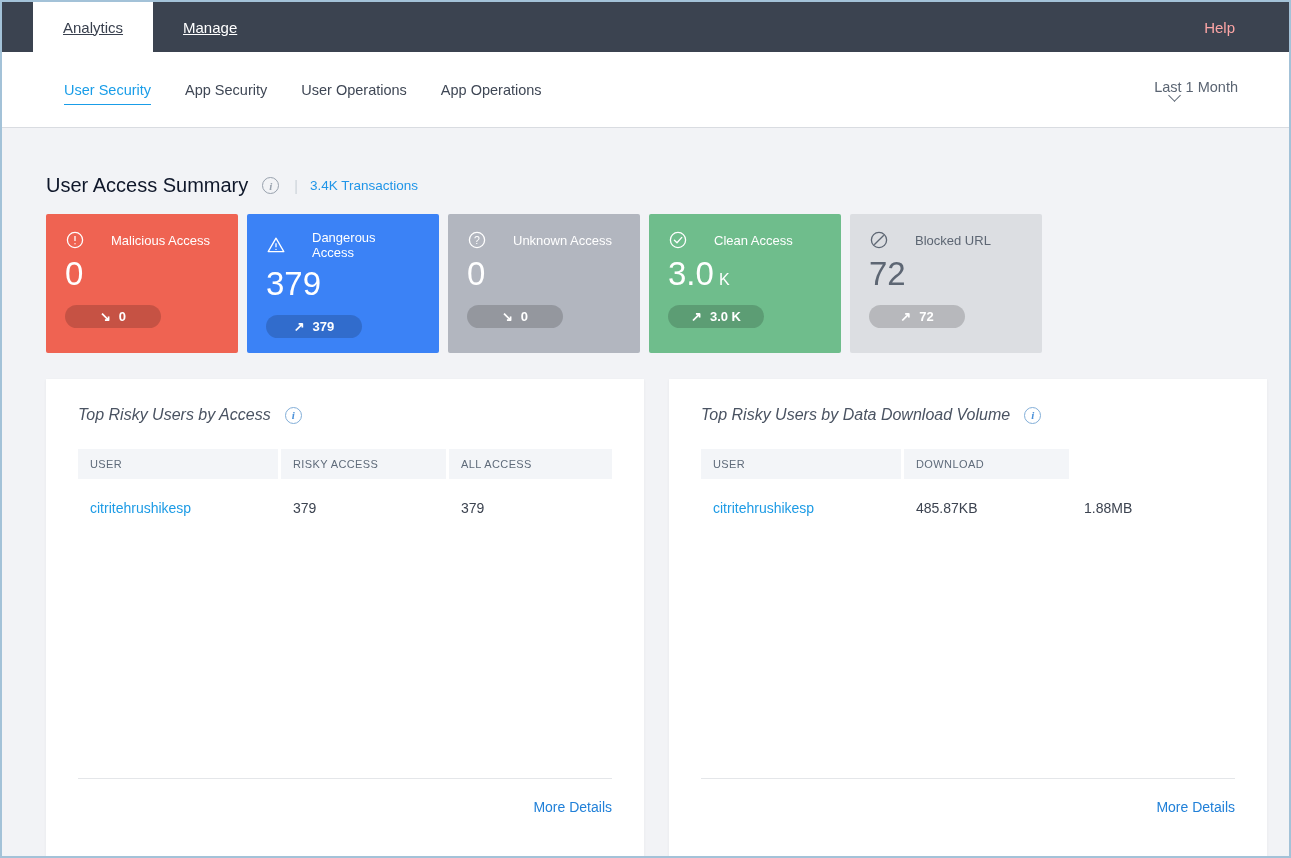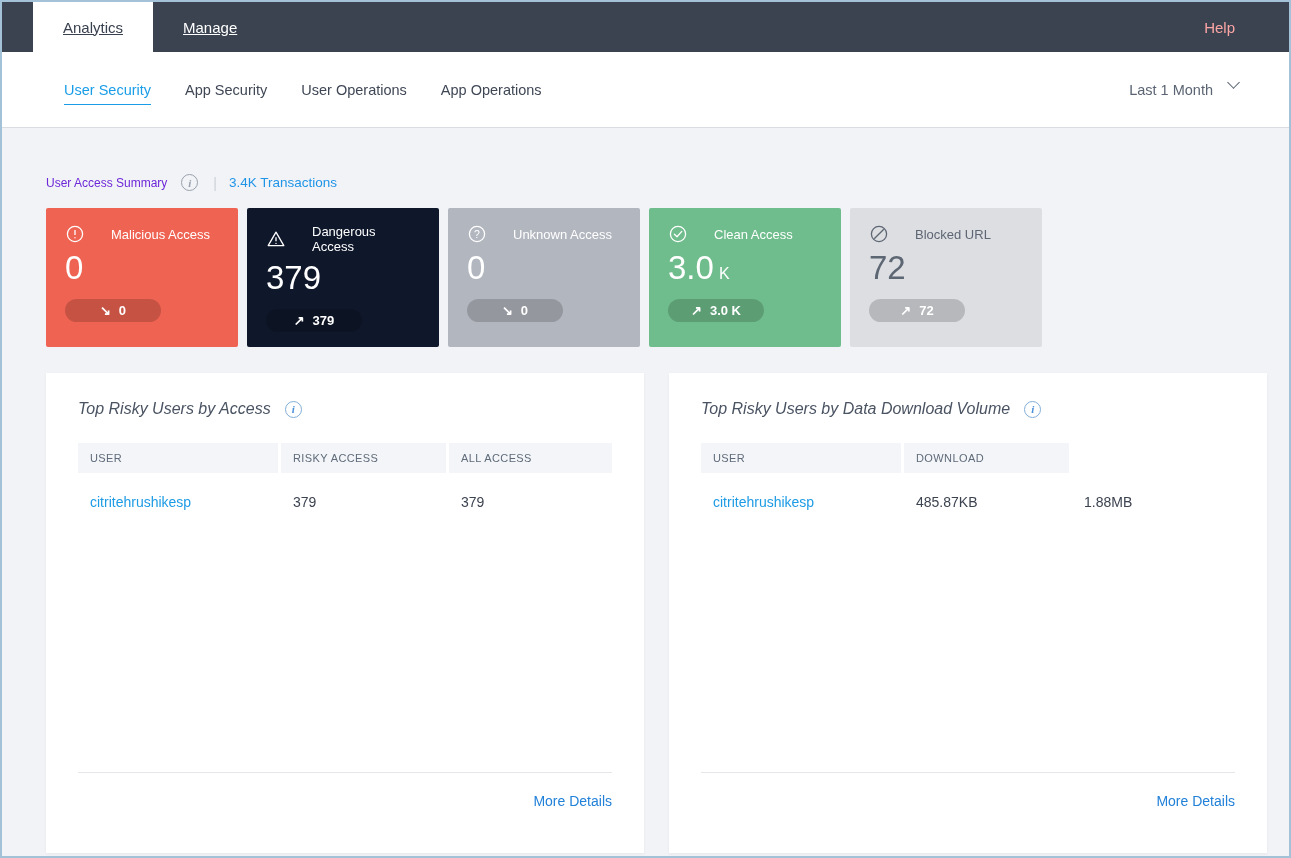--- a/index.html
+++ b/index.html
@@ -13,29 +13,29 @@
   .topnav { height:50px; background:#3b4350; display:flex; align-items:stretch; padding-left:31px; }
   .nav-tab { display:flex; align-items:center; padding:0 30px; color:#ffffff; font-size:15px; cursor:pointer;text-decoration:underline; }
   .nav-tab.active { background:#ffffff; color:#39404e; }
   .nav-help { margin-left:auto; display:flex; align-items:center; padding-right:54px; color:#fca5a5; font-size:15px; cursor:pointer; }
 
   
   .subnav { height:76px; background:#ffffff; border-bottom:1px solid #d9dce1;
             display:flex; align-items:center; padding:0 51px 0 62px; }
   .subnav-item { font-size:14.5px; color:#3f4755; margin-right:34px; padding:7px 0 6px; cursor:pointer; }
   .subnav-item.active { color:#199de8; border-bottom:1.5px solid #199de8; }
-  .time-filter { margin-left:auto; display:flex; align-items:flex-start; color:#5a6472; font-size:14.5px; cursor:pointer; }
+  .time-filter { margin-left:auto; display:flex; align-items:flex-start; color:#5a6472; font-size:14.5px; cursor:pointer;flex-direction:column; }
   .chevron { width:9px; height:9px; border-right:1.6px solid #5a6472; border-bottom:1.6px solid #5a6472;
              transform:rotate(45deg); margin-left:16px; margin-top:-4px; }
 
   
   .content { padding:0 22px 0 44px; }
 
   .summary-header { display:flex; align-items:center; margin-top:46px; margin-bottom:17px; }
-  .summary-title { font-size:12px; color:#6d28d9; }
+  .summary-title { font-size:20px; color:#0f172a; }
   .info-icon { width:17px; height:17px; border-radius:50%; border:1px solid #98a1ad; color:#98a1ad;
                display:inline-flex; align-items:center; justify-content:center;
                font-family:"Liberation Serif", serif; font-style:italic; font-weight:bold; font-size:11px;
                margin-left:14px; cursor:pointer; flex:0 0 auto; }
   .info-icon.blue { border-color:#82aed8; color:#4a90d9; }
   .header-sep { color:#ccd2d9; margin:0 12px 0 15px; font-size:14px; }
   .transactions-link { color:#2095e8; font-size:13.5px; text-decoration:none; cursor:pointer; }
 
   
   .cards { display:flex; gap:9px; }
@@ -110,21 +110,21 @@
         <div class="card-value">
           <span>0</span>
           <span class="card-unit"></span>
         </div>
         <span class="pill">
           <span class="trend-arrow">↘</span>
           <span>0</span>
         </span>
       </div>
 
-      <div class="card" style="background: #0f172a; color: rgb(255, 255, 255);">
+      <div class="card" style="background: #3b82f6; color: rgb(255, 255, 255);">
         <div class="card-head">
           <svg class="cicon" viewBox="0 0 20 20" fill="none" stroke="currentColor" stroke-width="1.3" stroke-linejoin="round">
             <path d="M10 3.2 L17.8 16.6 L2.2 16.6 Z"></path>
             <line x1="10" y1="8.2" x2="10" y2="12.2"></line>
             <circle cx="10" cy="14.4" r="0.7" fill="currentColor" stroke="none"></circle>
           </svg>
           <span>Dangerous Access</span>
         </div>
         <div class="card-value">
           <span>379</span>

